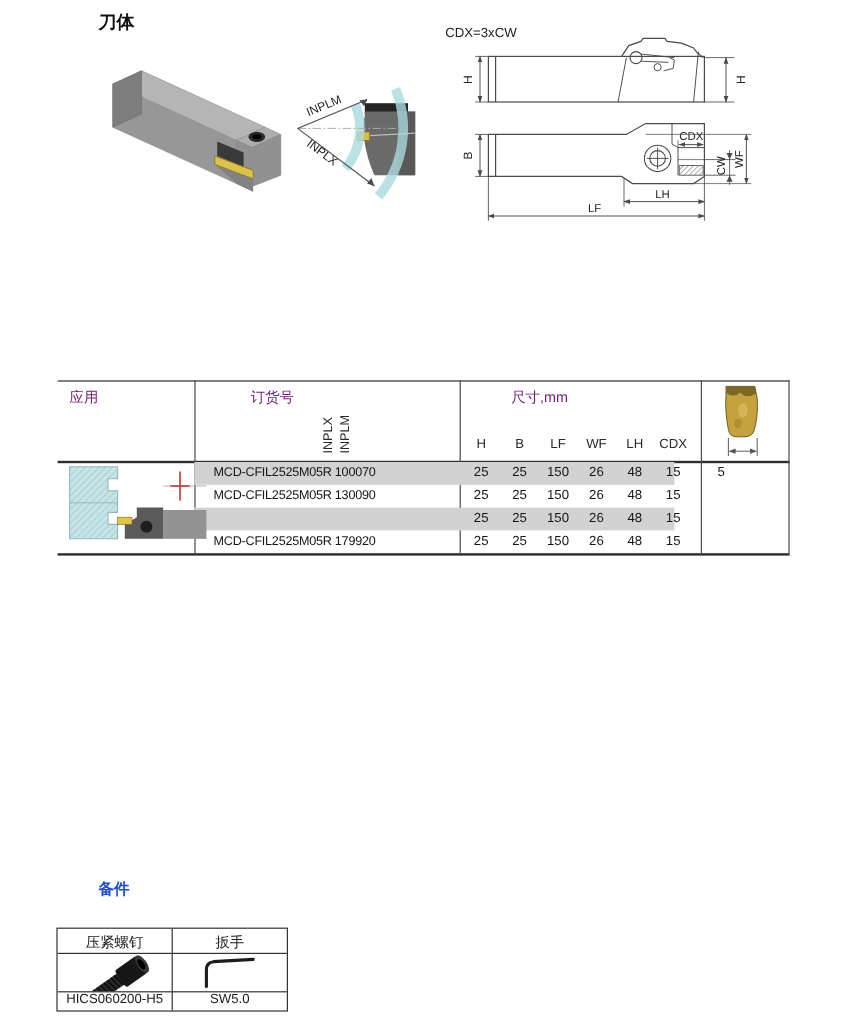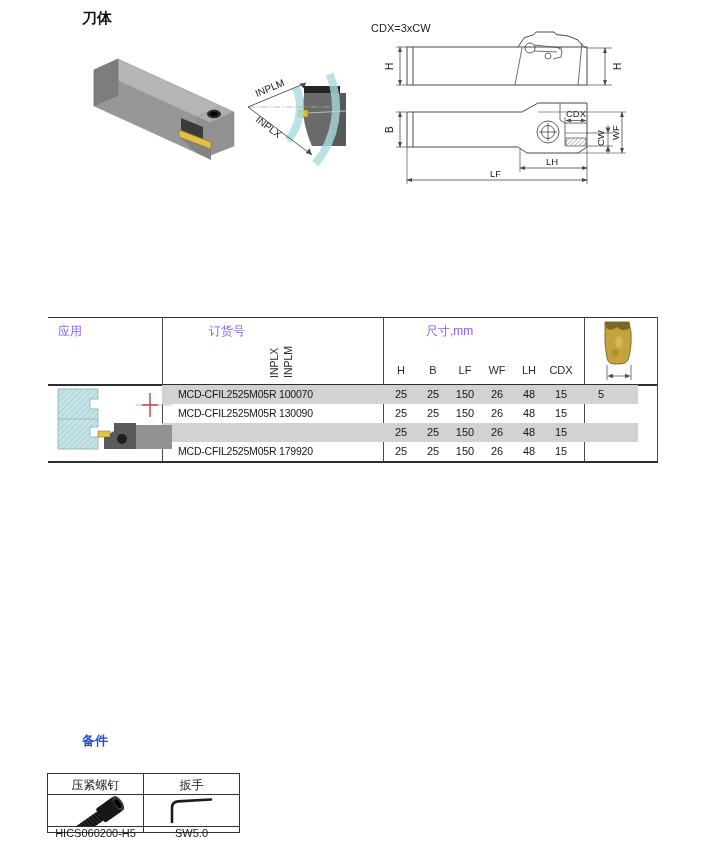--- a/index.html
+++ b/index.html
@@ -3,33 +3,33 @@
 <meta charset="utf-8">
 <style>
   html,body{margin:0;padding:0;background:#fff;}
   .page{position:relative;width:712px;height:847px;background:#fff;overflow:hidden;
         font-family:"Liberation Sans",sans-serif;color:#1d1d1d;}
   .abs{position:absolute;}
   .title{font-size:15px;font-weight:bold;color:#111;}
   .formula{font-size:11px;color:#222;}
   .hline{position:absolute;background:#2e2e2e;}
   .vline{position:absolute;background:#4a4a4a;width:1px;}
-  .chead{position:absolute;font-size:12px;color:#8b5cf6;}
+  .chead{position:absolute;font-size:12px;color:#701a75;}
   .dimhead{position:absolute;width:40px;text-align:center;font-size:11px;color:#2a2a2a;}
   .vlabel{position:absolute;height:12px;line-height:12px;font-size:10.5px;color:#2a2a2a;
           white-space:nowrap;transform-origin:0 100%;transform:rotate(-90deg);}
-  .trow{position:absolute;left:162px;width:476px;height:19px;}
+  .trow{position:absolute;left:162px;width:400px;height:19px;}
   .trow.striped{background:#d2d2d2;}
   .ono{position:absolute;left:16px;top:0;height:19px;line-height:19px;font-size:10.5px;
        letter-spacing:-0.2px;color:#161616;white-space:nowrap;}
   .val{position:absolute;top:0;height:19px;line-height:19px;width:40px;text-align:center;
        font-size:11px;color:#161616;}
   .appcell{position:absolute;left:48px;top:385px;width:114px;height:76px;}
   .sp-title{font-size:13px;font-weight:bold;color:#1d4ed8;}
-  .sptable{position:absolute;left:47px;top:773px;width:193px;height:60px;border:1px solid #333;box-sizing:border-box;}
+  .sptable{position:absolute;left:47px;top:773px;width:193px;height:70px;border:1px solid #333;box-sizing:border-box;}
   .sptable .iv{position:absolute;left:95px;top:0;width:1px;height:100%;background:#333;}
   .sptable .ih1{position:absolute;left:0;top:20px;width:100%;height:1px;background:#333;}
   .sptable .ih2{position:absolute;left:0;top:52px;width:100%;height:1px;background:#333;}
   .spc{position:absolute;width:95px;text-align:center;}
   .sph{top:3px;font-size:12px;color:#1a1a1a;}
   .spv{top:53px;font-size:11px;color:#1a1a1a;}
   svg text{font-family:"Liberation Sans",sans-serif;}
 </style>
 </head>
 <body>

